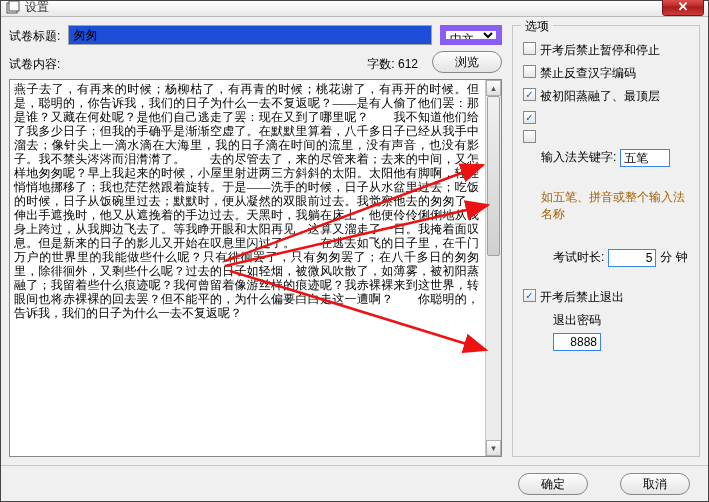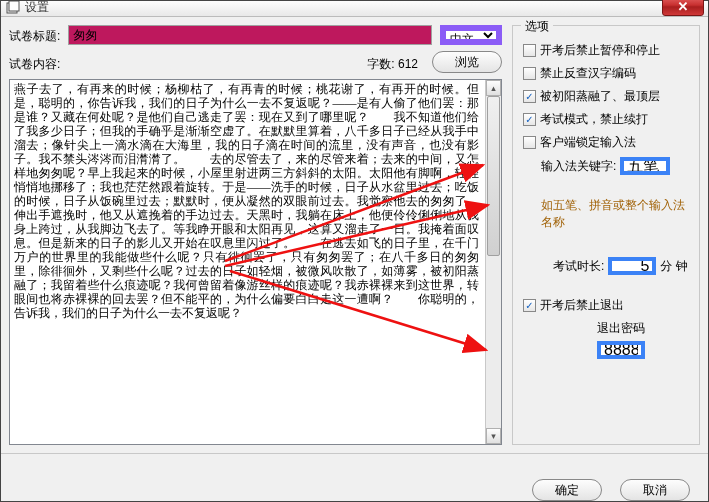--- a/index.html
+++ b/index.html
@@ -63,21 +63,21 @@
     align-items: flex-end;
     margin-bottom: 6px;
     gap: 8px;
   }
   .lbl { white-space: nowrap; }
   input[type=text].title-input {
     flex: 1;
     height: 20px;
     border: 1px solid #a0a0a0;
     padding: 0 4px;
-    background: #be185d;
+    background: #1d4ed8;
     font-size: 12px;
   }
   select.lang {
     width: 62px;
     height: 20px;
     border: 6px solid #8b5cf6;
     background: #fff;
     font-size: 12px;
   }
   .btn {
@@ -144,54 +144,53 @@
   }
   .legend {
     position: absolute;
     top: -8px;
     left: 8px;
     background: #f0f0f0;
     padding: 0 4px;
   }
   .chk-row {
     display: flex;
-    align-items: center;
     margin: 6px 0;
     gap: 4px;
   }
   .chk {
     width: 13px;
     height: 13px;
     border: 1px solid #888;
     background: linear-gradient(#fff, #e6e6e6);
     display: inline-flex;
     align-items: center;
     justify-content: center;
     font-size: 10px;
     color: #1460c0;
   }
   .small-input {
     width: 48px;
     height: 18px;
-    border: 4px solid #3b82f6;
+    border: 1px solid #3b82f6;
     background: #fff;
-    font-size: 16px;
+    font-size: 12px;
     text-align: right;
     padding: 0 3px;
   }
   .indent { margin-left: 18px; }
   .hint { margin-left: 18px; color: #a16207; margin-top: 22px; }
   .duration-block { margin-top: 26px; }
   .exit-block { margin-top: 22px; }
   .footer {
-    height: 48px;
-    display: flex;
-    align-items: flex-end;
+    height: 36px;
+    display: flex;
+    align-items: center;
     justify-content: flex-end;
-    gap: 18px;
+    gap: 32px;
     padding: 0 18px;
     border-top: 1px solid #c8c8c8;
     background: #f0f0f0;
   }
   svg.arrows {
     position: absolute;
     left: 0; top: 0;
     width: 709px;
     height: 502px;
     pointer-events: none;
@@ -255,25 +254,23 @@
         <div class="chk-row">
           <span class="chk"></span>
           <span>禁止反查汉字编码</span>
         </div>
         <div class="chk-row">
           <span class="chk">✓</span>
           <span>被初阳蒸融了、最顶层</span>
         </div>
         <div class="chk-row">
           <span class="chk">✓</span>
-          <span>考试模式，禁止续打</span>
         </div>
         <div class="chk-row">
           <span class="chk"></span>
-          <span>客户端锁定输入法</span>
         </div>
 
         <div class="chk-row indent">
           <span>输入法关键字:</span>
           <input class="small-input" style="width: 50px; text-align: left;" value="五笔">
         </div>
         <div class="hint">如五笔、拼音或整个输入法名称</div>
 
         <div class="duration-block">
           <div class="chk-row" style="margin-left:30px;">

